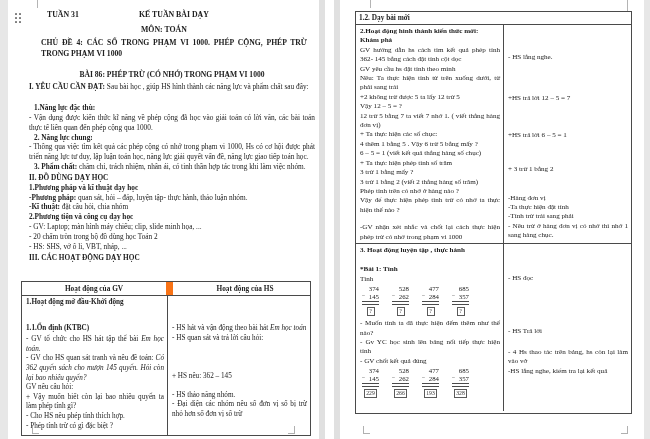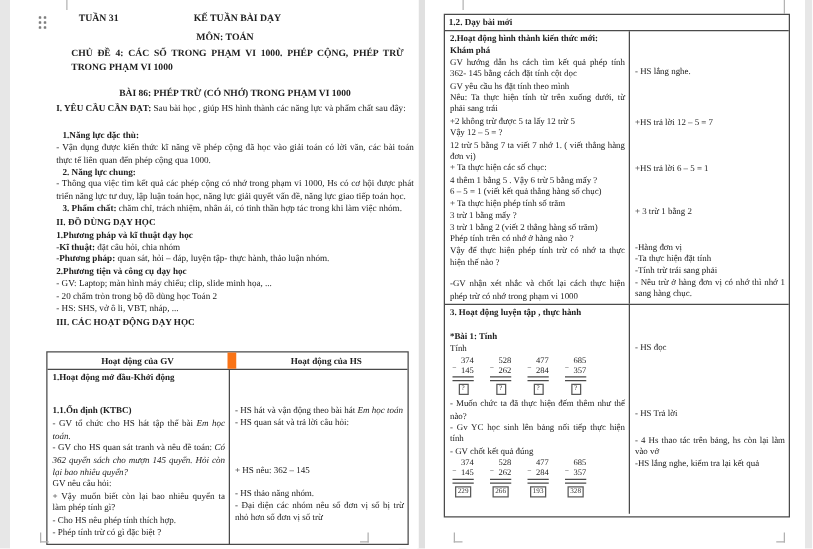--- a/index.html
+++ b/index.html
@@ -9,21 +9,21 @@
     font-family:"Liberation Serif","DejaVu Serif",serif;
   }
   
   .strip{position:absolute;top:0;height:439px;background:#e7e7e7;}
   .strip.l{left:0;width:8px;}
   .strip.r{left:644px;width:6px;}
   .strip.g1{left:319px;width:6px;background:#e0e0e0;}
   .strip.g2{left:334px;width:6px;background:#e0e0e0;}
 
   .page{position:absolute;top:0;background:#fff;}
-  .page.left{left:24px;width:311px;height:439px;}
+  .page.left{left:8px;width:311px;height:439px;}
   .page.right{left:340px;width:304px;height:439px;}
 
   .b{font-weight:bold;}
   .i{font-style:italic;}
   .jy{text-align:justify;}
   p{margin:0;}
 
   
   .handle{position:absolute;left:7px;top:13px;display:grid;
     grid-template-columns:2px 2px;grid-auto-rows:2px;gap:2px;cursor:move;}
@@ -114,22 +114,22 @@
     <div class="lp-req jy"><span class="b">I. YÊU CẦU CẦN ĐẠT:</span><span> Sau bài học , giúp HS hình thành các năng lực và phẩm chất sau đây:</span></div>
 
     <div class="lp-body">
       <p class="b ind">1.Năng lực đặc thù:</p>
       <p class="jy">- Vận dụng  được kiến thức kĩ năng về phép cộng đã học vào giải toán có lời văn, các bài toán thực tế liên quan đến phép cộng qua 1000.</p>
       <p class="b ind">2. Năng lực chung:</p>
       <p class="jy">- Thông qua việc tìm kết quả các phép cộng có nhớ trong phạm vi 1000, Hs có cơ hội được phát triển năng lực tư duy, lập luận toán học, năng lực giải quyết vấn đề, năng lực giao tiếp toán học.</p>
       <p class="jy ind"><span class="b">3. Phẩm chất:</span><span> chăm chỉ, trách nhiệm, nhân ái, có tinh thần hợp tác trong khi làm việc nhóm.</span></p>
       <p class="b h2x">II. ĐỒ DÙNG DẠY HỌC</p>
       <p class="b">1.Phương pháp và kĩ thuật dạy học</p>
+      <p><span class="b">-Phương pháp:</span><span> quan sát, hỏi – đáp, luyện tập- thực hành, thảo luận nhóm.</span></p>
       <p><span class="b">-Kĩ thuật:</span><span> đặt câu hỏi, chia nhóm</span></p>
-      <p><span class="b">-Phương pháp:</span><span> quan sát, hỏi – đáp, luyện tập- thực hành, thảo luận nhóm.</span></p>
       <p class="b">2.Phương tiện và công cụ dạy học</p>
       <p>- GV: Laptop; màn hình máy chiếu; clip, slide minh họa, ...</p>
       <p>- 20 chấm tròn trong bộ đồ dùng học Toán 2</p>
       <p>- HS: SHS, vở ô li, VBT, nháp, ...</p>
       <p class="b h2x">III. CÁC HOẠT ĐỘNG DẠY HỌC</p>
     </div>
 
     <div class="tbl lp-tbl">
       <div class="trow bdrb">
         <div class="th" style="border-right:7px solid #f97316;">Hoạt động của GV</div>
@@ -223,21 +223,21 @@
               <span class="p-res">?</span>
             </div>
             <div class="prob">
               <span>685</span>
               <span class="p-bot"><span class="p-minus">−</span><span>357</span></span>
               <span class="p-rule"></span>
               <span class="p-res">?</span>
             </div>
           </div>
 
-          <p class="jy mt1">- Muốn chức ta đã thực hiện đếm thêm như thế nào?</p>
+          <p class="jy mt1">- Muốn tính ta đã thực hiện đếm thêm như thế nào?</p>
           <p class="jy">- Gv YC học sinh lên bảng nối tiếp thực hiện tính</p>
           <p>- GV chốt  kết quả đúng</p>
 
           <div class="probs">
             <div class="prob">
               <span>374</span>
               <span class="p-bot"><span class="p-minus">−</span><span>145</span></span>
               <span class="p-rule"></span>
               <span class="p-res">229</span>
             </div>

